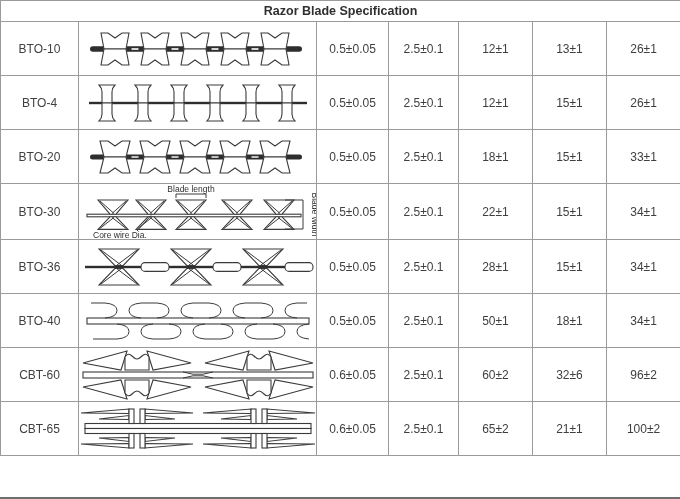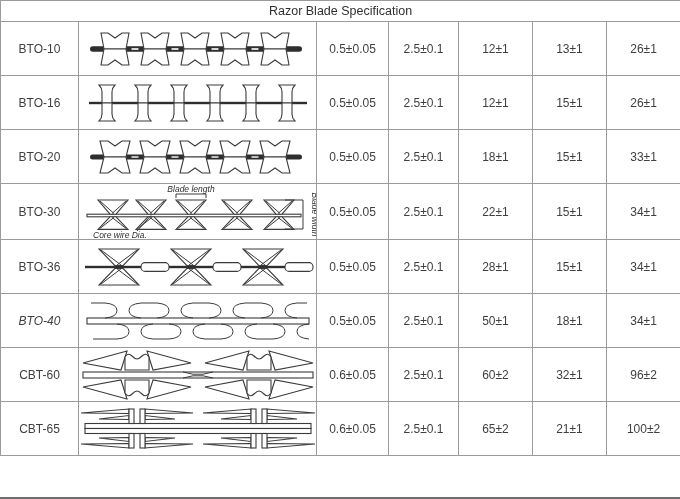--- a/index.html
+++ b/index.html
@@ -1,24 +1,24 @@
 <!DOCTYPE html>
 <html><head>
 <meta charset="utf-8">
 <style>
   html,body{margin:0;padding:0;background:#fff;}
   body{font-family:"Liberation Sans",sans-serif;color:#3f3f3f;}
   .sheet{width:680px;height:499px;background:#fff;box-sizing:border-box;border-bottom:2px solid #6f6f6f;}
   table.spec{width:680px;border-collapse:collapse;table-layout:fixed;}
   table.spec td{border:1px solid #9b9b9b;text-align:center;vertical-align:middle;
     font-size:12px;color:#3f3f3f;padding:0;box-sizing:border-box;overflow:hidden;}
-  tr.title-row td{height:21px;font-weight:normal;font-size:12.5px;color:#2f2f2f;}
+  tr.title-row td{height:21px;font-weight:bold;font-size:12.5px;color:#2f2f2f;}
   tr.header-row td{height:35px;font-weight:bold;font-size:12px;color:#2f2f2f;line-height:1.3;padding:2px;}
   tr.data-row td{height:54px;text-align:center;}
-  td.blade-cell{padding:0;font-style:italic;}
+  td.blade-cell{padding:0;}
   svg{display:block;margin:0 auto;}
   .o{fill:#ffffff;stroke:#3b3b3b;stroke-width:1.1;}
   .s{fill:none;stroke:#3b3b3b;stroke-width:1;}
   .f{fill:#2e2e2e;stroke:none;}
   .wdash{fill:#ffffff;stroke:none;}
   .lbl{font-family:"Liberation Sans",sans-serif;font-size:8.5px;fill:#2f2f2f;}
 </style>
 </head>
 <body>
 
@@ -62,21 +62,21 @@
       </svg>
     </td>
     <td>0.5±0.05</td>
     <td>2.5±0.1</td>
     <td>12±1</td>
     <td>13±1</td>
     <td>26±1</td>
   </tr>
 
   <tr class="data-row">
-    <td>BTO-16</td>
+    <td>BTO-4</td>
     <td class="blade-cell">
       <svg width="226" height="50" viewBox="0 0 226 50">
         <rect class="f" x="4" y="23.8" width="218" height="2.4"></rect>
         <path class="o" d="M14 7 L30 7 Q27 10 27 14 L27 25 L17 25 L17 14 Q17 10 14 7 Z"></path>
               <path class="o" d="M14 43 L30 43 Q27 40 27 36 L27 25 L17 25 L17 36 Q17 40 14 43 Z"></path>
         <path class="o" d="M50 7 L66 7 Q63 10 63 14 L63 25 L53 25 L53 14 Q53 10 50 7 Z"></path>
               <path class="o" d="M50 43 L66 43 Q63 40 63 36 L63 25 L53 25 L53 36 Q53 40 50 43 Z"></path>
         <path class="o" d="M86 7 L102 7 Q99 10 99 14 L99 25 L89 25 L89 14 Q89 10 86 7 Z"></path>
               <path class="o" d="M86 43 L102 43 Q99 40 99 36 L99 25 L89 25 L89 36 Q89 40 86 43 Z"></path>
         <path class="o" d="M122 7 L138 7 Q135 10 135 14 L135 25 L125 25 L125 14 Q125 10 122 7 Z"></path>
@@ -220,21 +220,21 @@
               <polygon class="o" points="234,14 190,2 196,21"></polygon>
         <path class="o" d="M168 21 L168 8 Q171 3 175 7 Q178 10 180 10 Q182 10 185 7 Q189 3 192 8 L192 21 Z"></path>
         <polygon class="o" points="126,38 170,50 164,31"></polygon>
               <polygon class="o" points="234,38 190,50 196,31"></polygon>
         <path class="o" d="M168 31 L168 44 Q171 49 175 45 Q178 42 180 42 Q182 42 185 45 Q189 49 192 44 L192 31 Z"></path>
       </svg>
     </td>
     <td>0.6±0.05</td>
     <td>2.5±0.1</td>
     <td>60±2</td>
-    <td>32±1</td>
+    <td>32±6</td>
     <td>96±2</td>
   </tr>
 
   <tr class="data-row">
     <td>CBT-65</td>
     <td class="blade-cell">
       <svg width="238" height="52" viewBox="0 0 238 52">
         <rect class="o" x="6" y="20.5" width="226" height="5"></rect>
         <rect class="o" x="6" y="25.5" width="226" height="5"></rect>
         <polygon class="o" points="2,10 50,6 50,10.5"></polygon>

